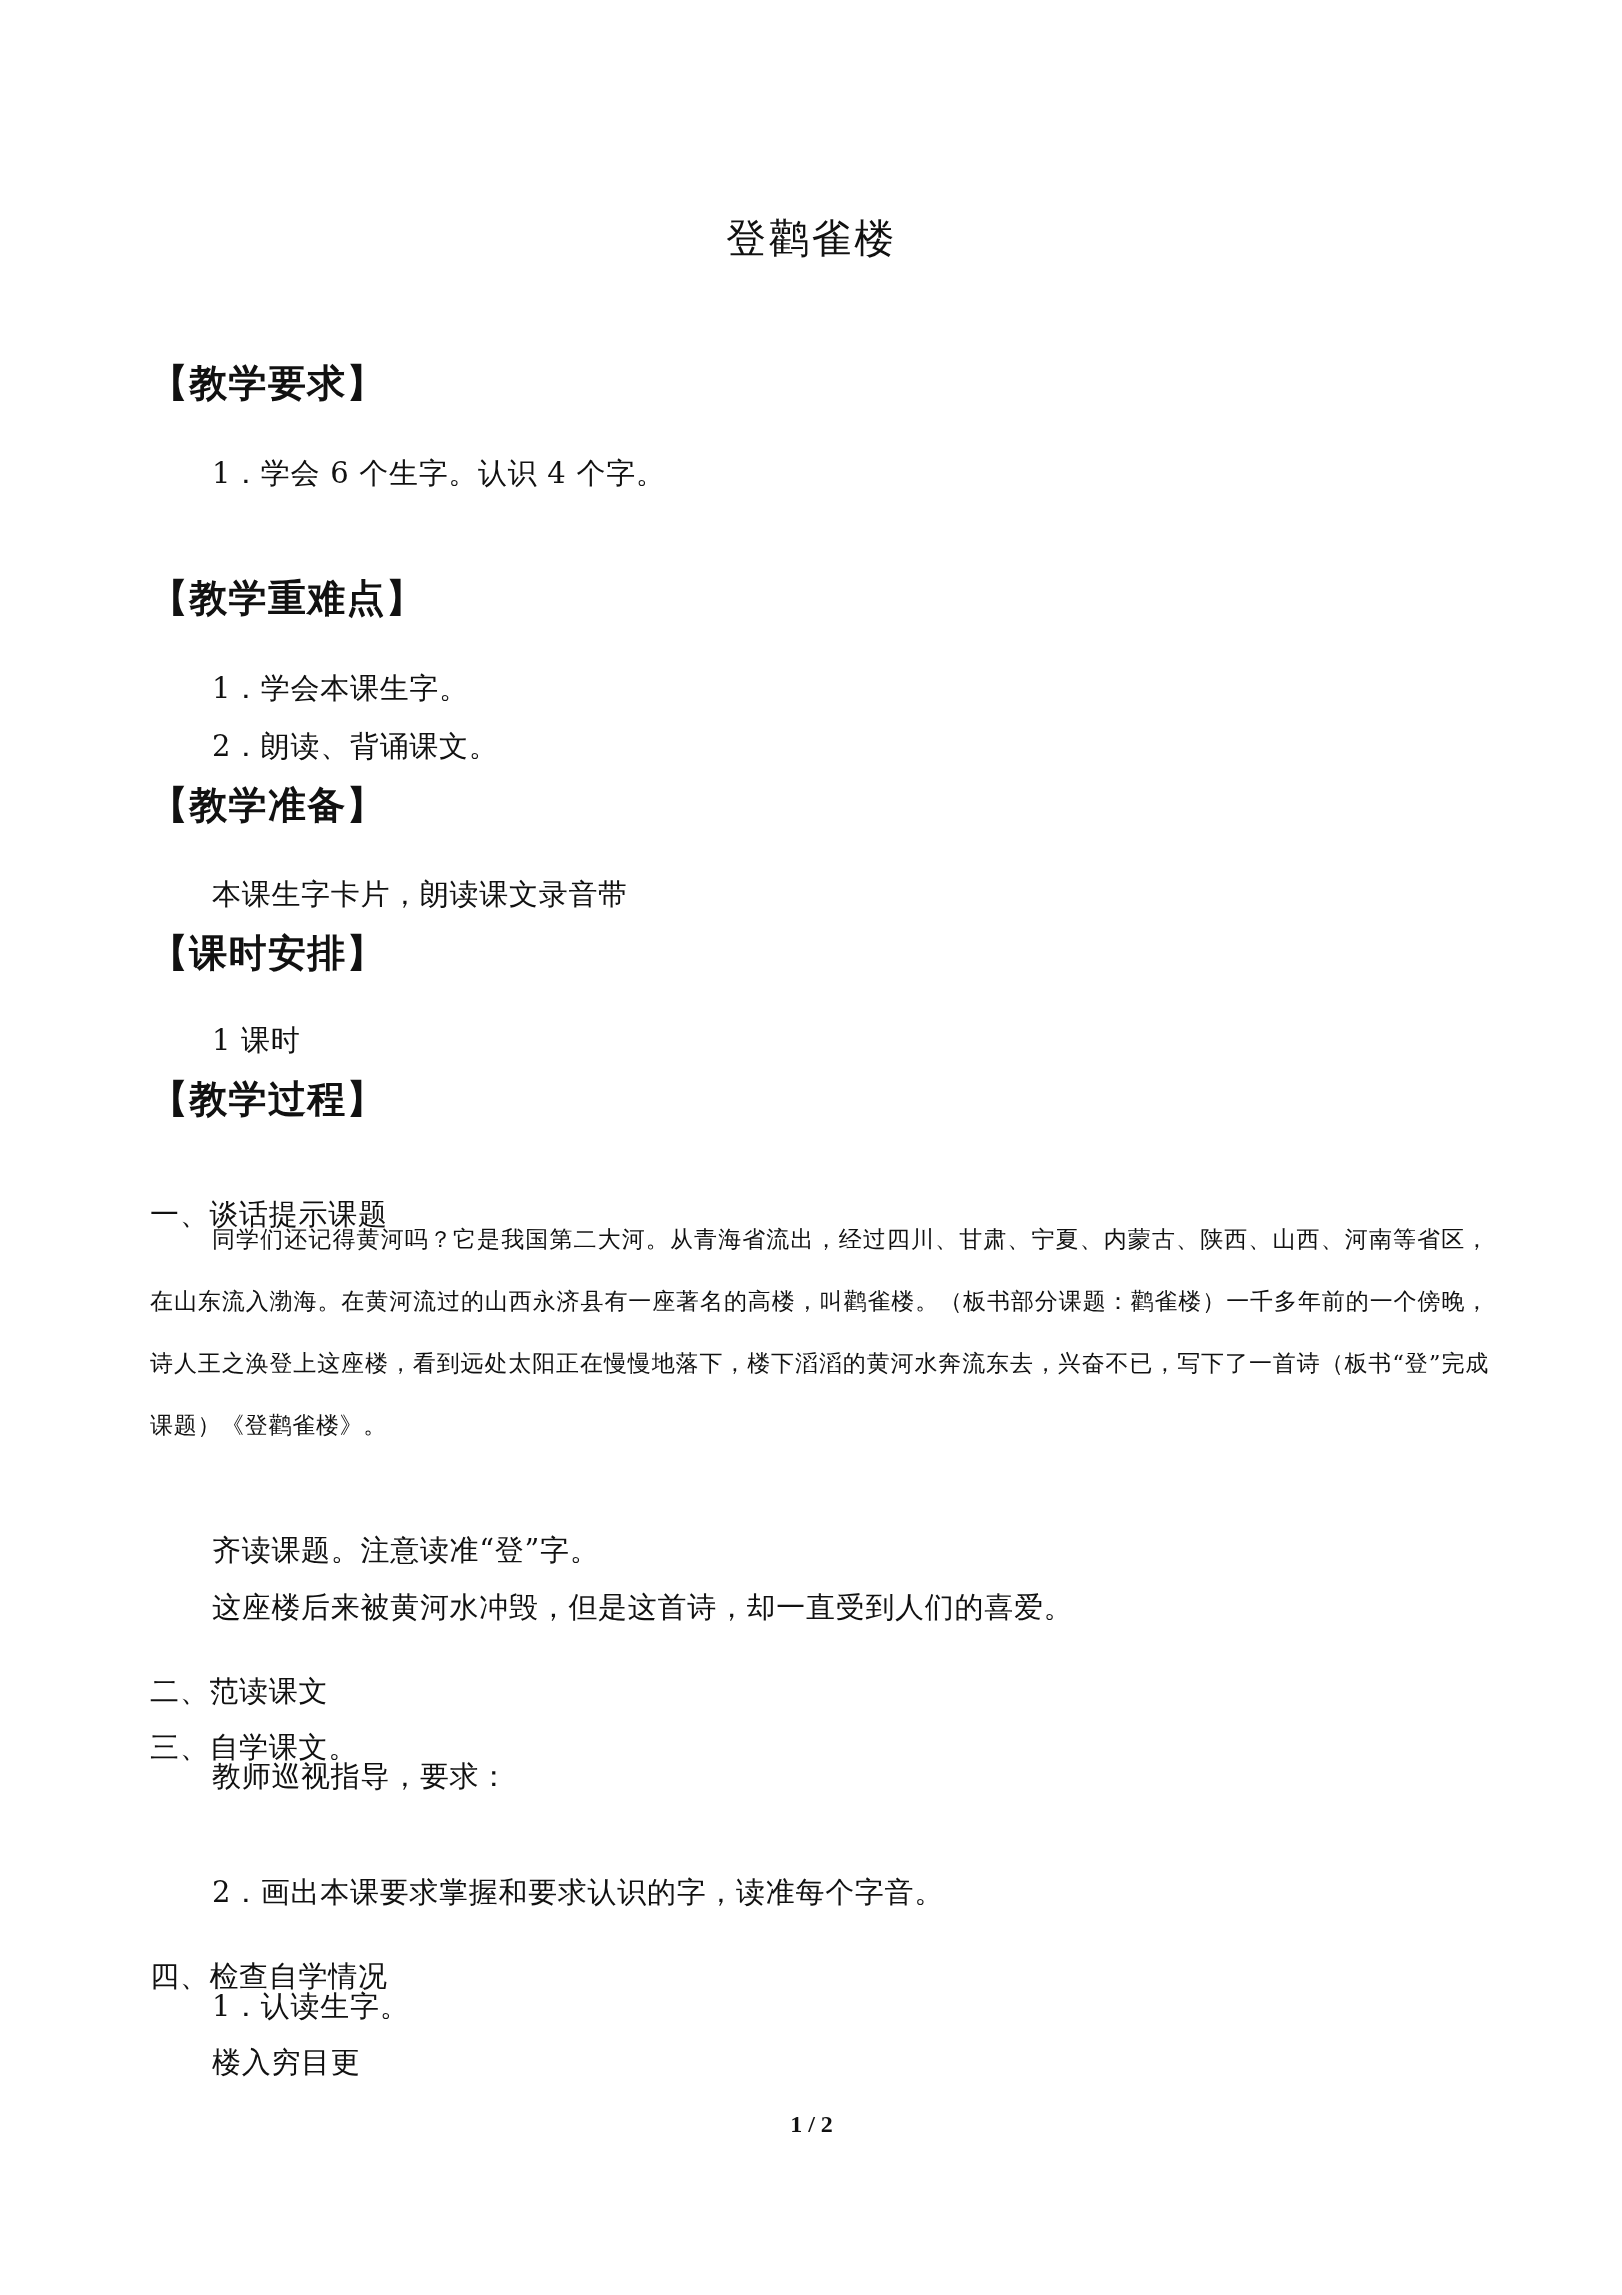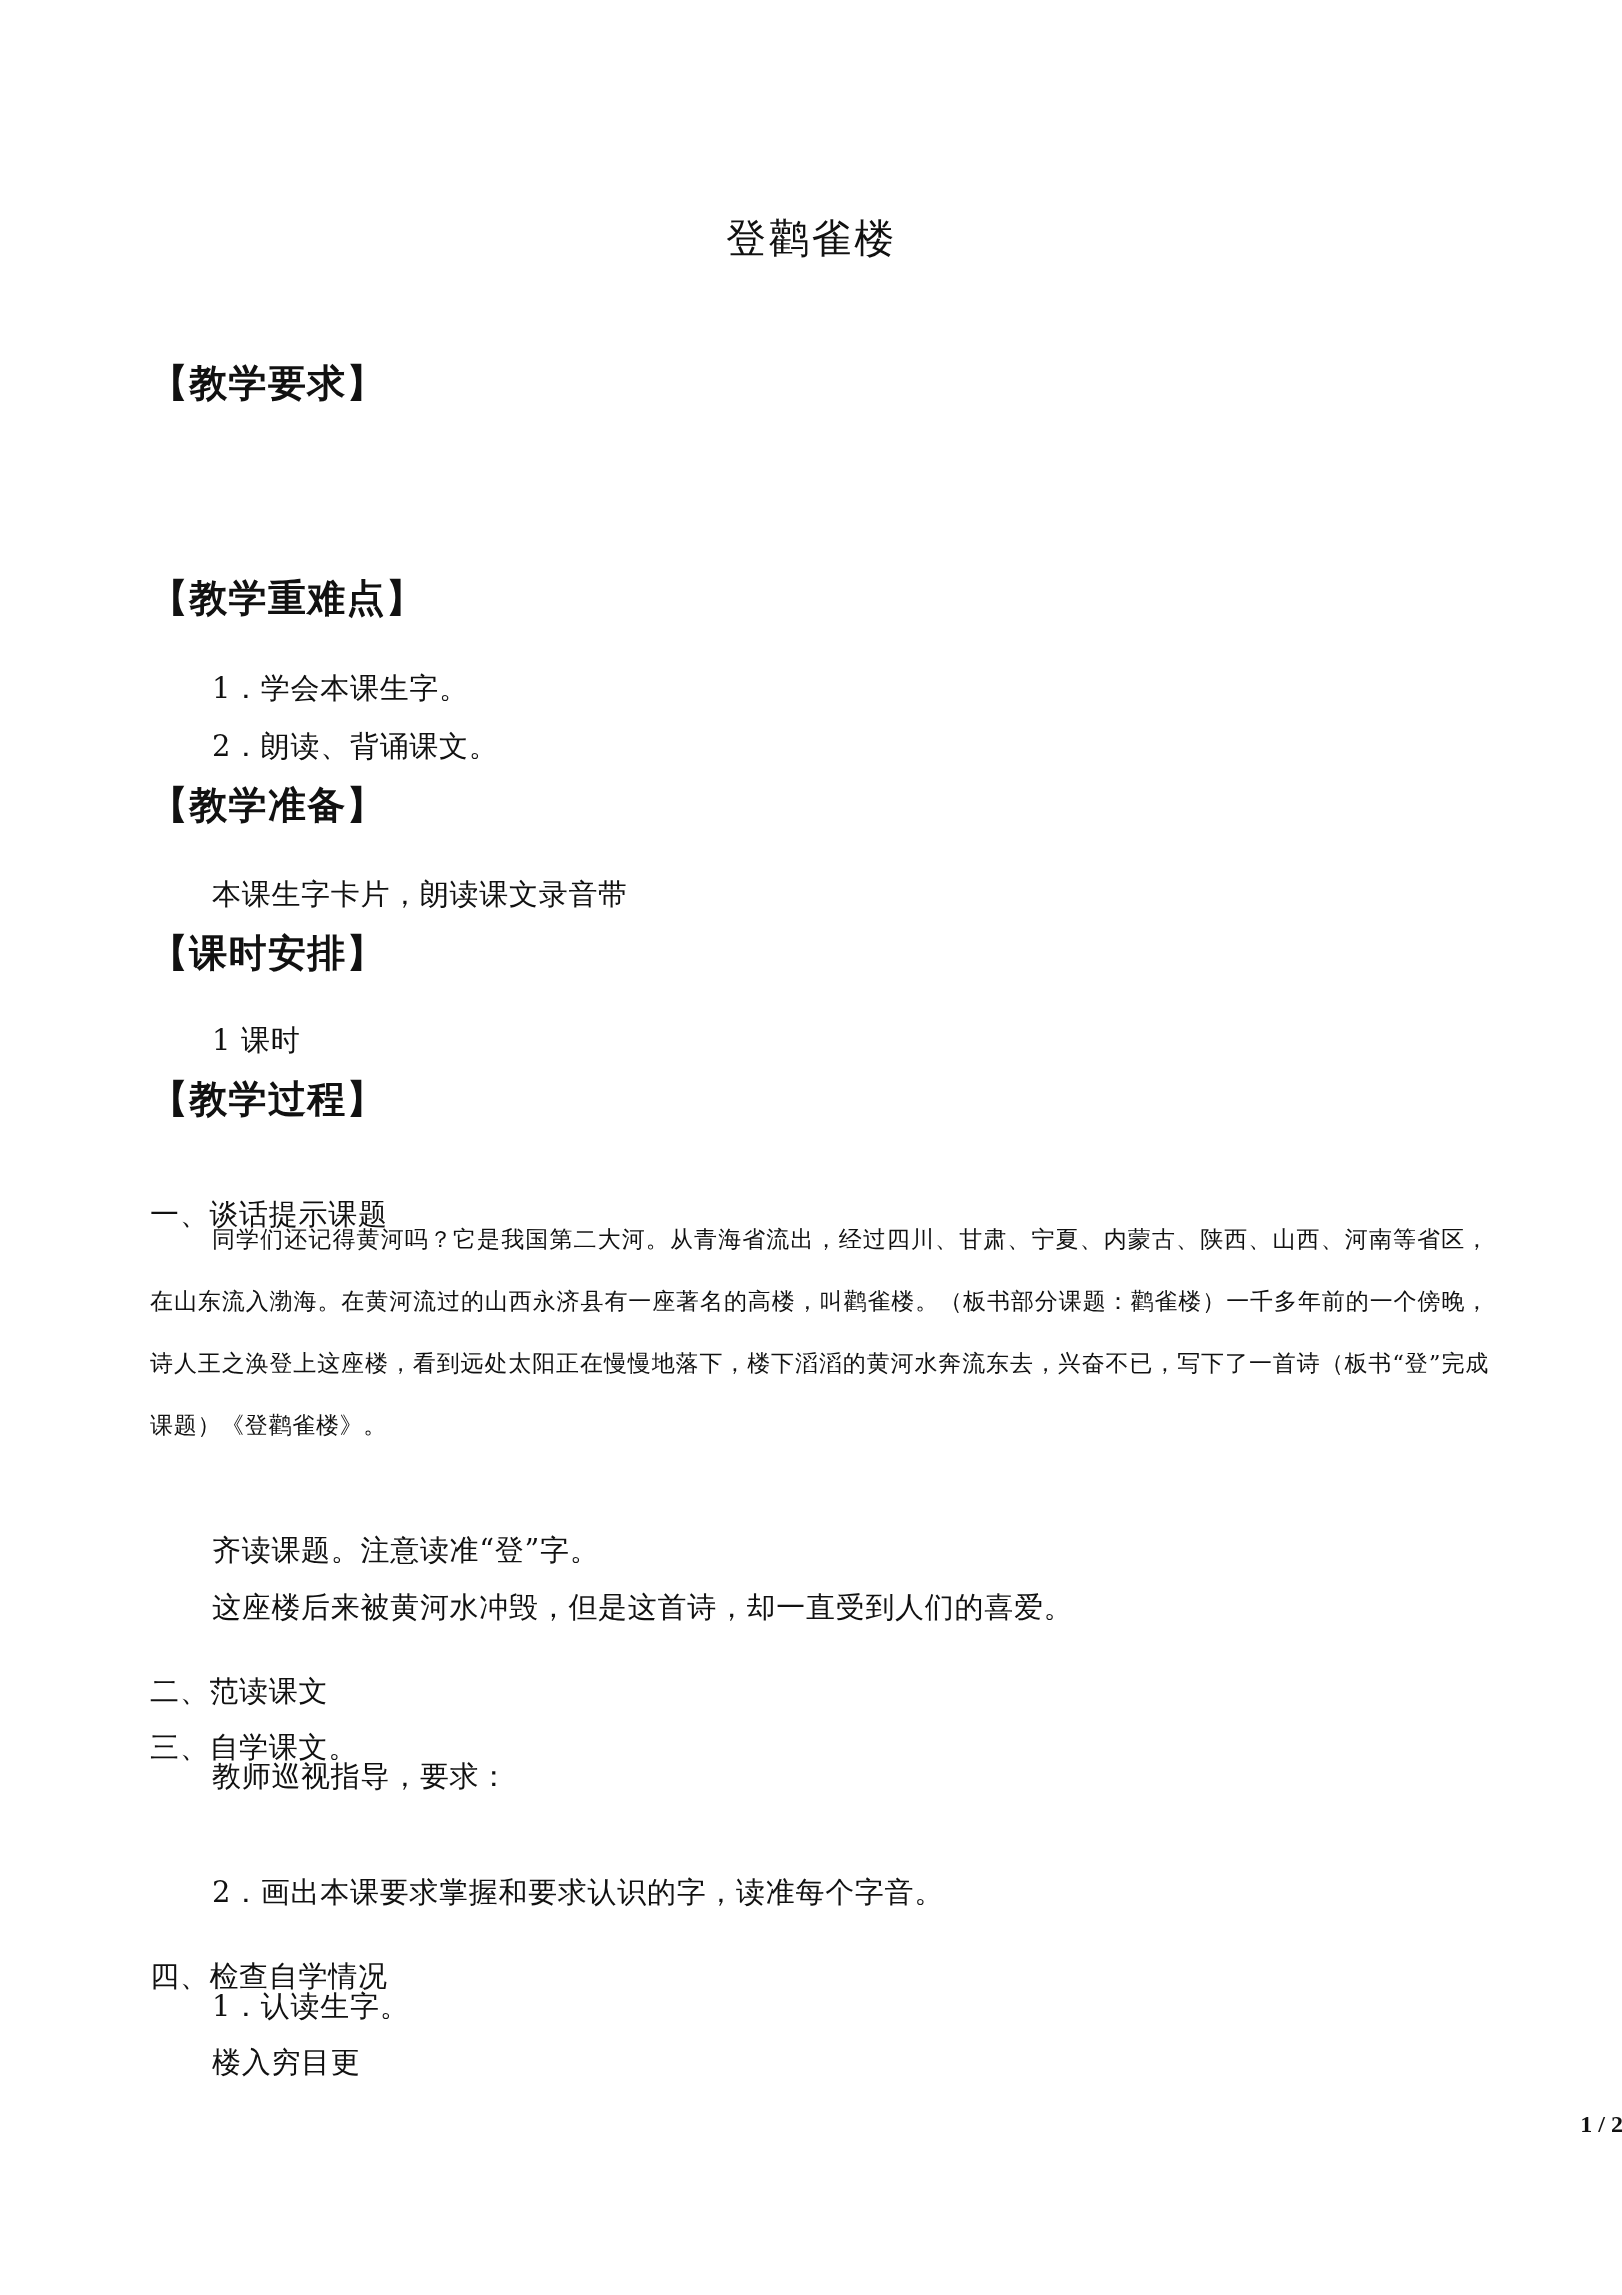--- a/index.html
+++ b/index.html
@@ -5,32 +5,33 @@
   html, body { margin:0; padding:0; background:#ffffff; }
   body { width:1623px; height:2295px; position:relative; overflow:hidden;
          font-family:"DejaVu Serif","Liberation Serif",serif; color:#111; }
   .page { position:absolute; left:0; top:0; width:1623px; height:1682px;padding-left:48px; }
   .title { position:absolute; top:211px; left:0; width:1623px; text-align:center;
            font-size:40px; letter-spacing:2.7px; }
   .h { position:absolute; left:150px; font-size:38px; letter-spacing:1.3px;font-weight:bold; }
   .p { position:absolute; font-size:29px; white-space:nowrap; letter-spacing:0.7px; }
   .ind { left:212px; }
   .l0 { left:150px;margin-top:28px; }
-  .footer { position:absolute; top:2111px; left:0; width:1623px; text-align:right;
+  .footer { position:absolute; top:2111px; left:0; width:1623px; text-align:center;
             font-family:"Liberation Serif",serif; font-weight:bold; font-size:24px; }
   .para { position:absolute; left:150px; width:1339px; font-size:23px; line-height:62px;
           text-indent:62px; text-align:justify; letter-spacing:0.7px; }
 </style>
 </head>
 <body>
 
 <div class="page">
   <div class="title">登鹳雀楼</div>
 
   <div class="h" style="top:358px">【教学要求】</div>
+  <div class="p ind" style="top:454px">1．学会 6 个生字。认识 4 个字。</div>
 
   <div class="h" style="top:573px">【教学重难点】</div>
   <div class="p ind" style="top:669px">1．学会本课生字。</div>
   <div class="p ind" style="top:727px">2．朗读、背诵课文。</div>
 
   <div class="h" style="top:780px">【教学准备】</div>
   <div class="p ind" style="top:875px">本课生字卡片，朗读课文录音带</div>
 
   <div class="h" style="top:928px">【课时安排】</div>
   <div class="p ind" style="top:1021px">1 课时</div>

